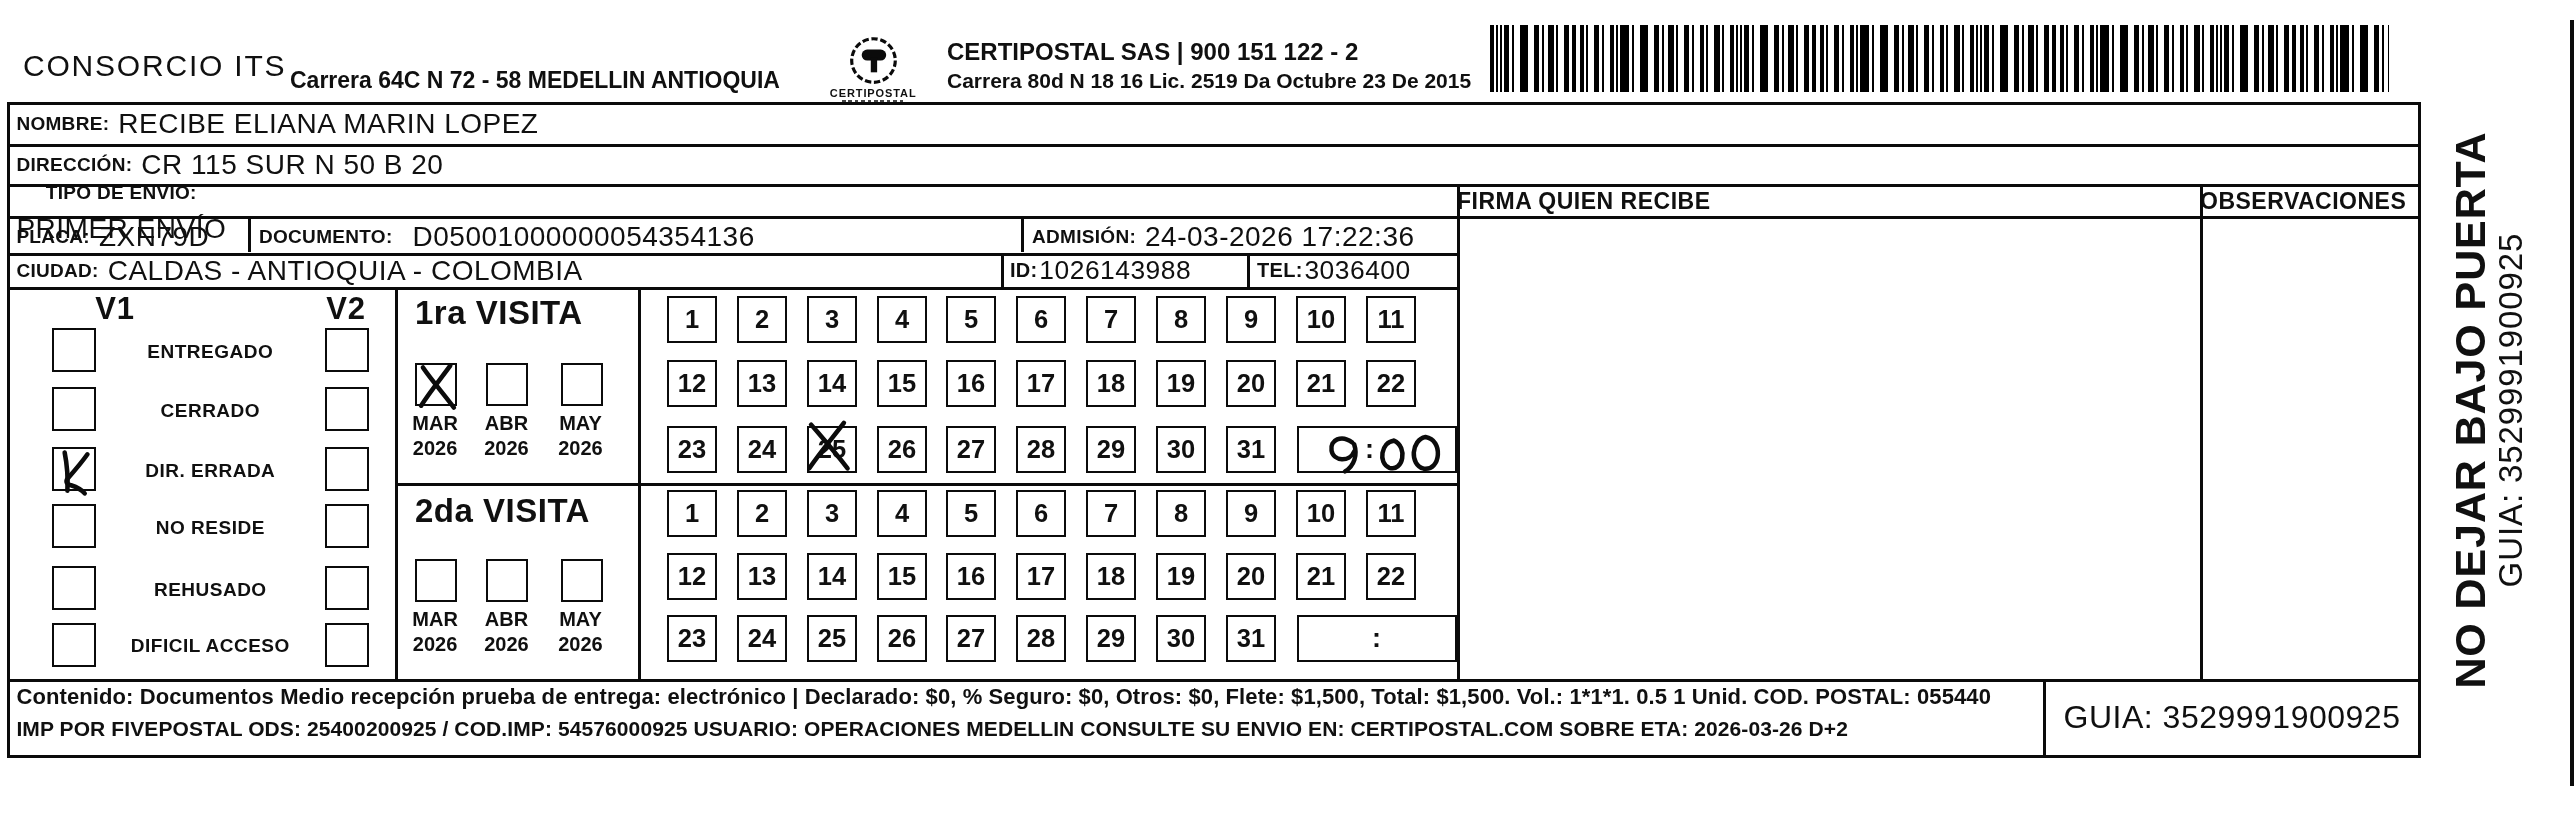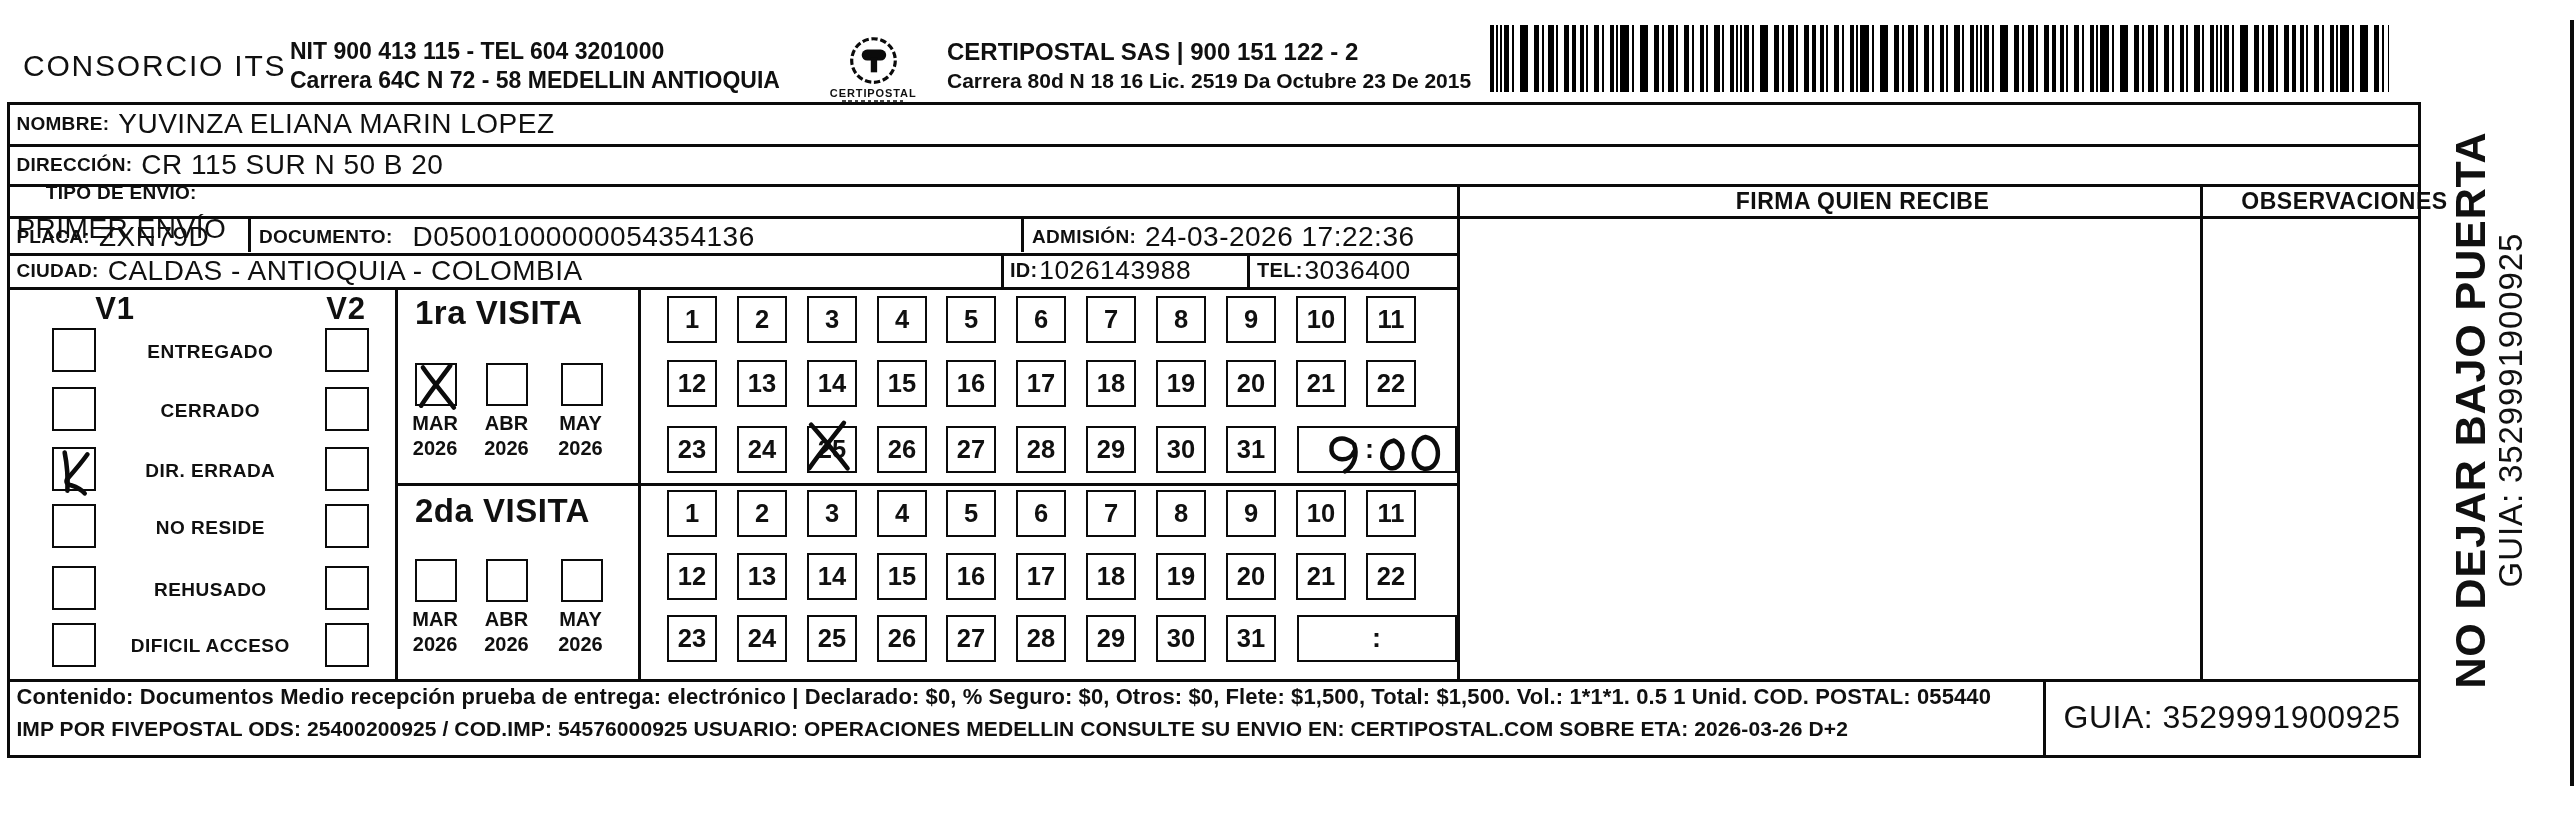--- a/index.html
+++ b/index.html
@@ -3,21 +3,21 @@
 <meta charset="utf-8">
 <style>
   html,body{margin:0;padding:0;background:#fff;}
   body{width:2576px;height:822px;position:relative;overflow:hidden;
        font-family:"Liberation Sans",sans-serif;color:#101010;}
   .abs{position:absolute;}
   .ln{position:absolute;background:#0b0b0b;}
   .lbl{font-weight:700;font-size:19px;letter-spacing:0.3px;align-self:center;white-space:nowrap;}
   .val{font-size:28px;font-weight:500;letter-spacing:0.5px;white-space:nowrap;}
   .fieldrow{position:absolute;display:flex;gap:9px;align-items:center;height:38px;}
-  .colhdr{position:absolute;font-weight:700;font-size:23px;text-align:center;letter-spacing:0.5px;padding-left:34px;}
+  .colhdr{position:absolute;font-weight:700;font-size:23px;letter-spacing:0.5px;}
   .chk{position:absolute;width:44px;height:44px;border:2.7px solid #0b0b0b;box-sizing:border-box;background:#fff;}
   .chk svg{position:absolute;left:-3.6px;top:-3.6px;overflow:visible;}
   .statlbl{position:absolute;width:228px;text-align:center;font-weight:700;font-size:19px;letter-spacing:0.5px;}
   .vhead{position:absolute;font-weight:700;font-size:31px;letter-spacing:0.9px;}
   .vistitle{position:absolute;font-weight:700;font-size:33px;letter-spacing:0.5px;white-space:nowrap;}
   .mbox{position:absolute;width:42px;height:43px;border:2.7px solid #0b0b0b;box-sizing:border-box;}
   .mbox svg{position:absolute;left:-4.6px;top:-4.6px;overflow:visible;}
   .mlab{position:absolute;width:51px;text-align:center;font-weight:700;font-size:20px;}
   .myear{position:absolute;width:51px;text-align:center;font-weight:700;font-size:20px;}
   .day{position:absolute;width:50px;height:47px;border:2.7px solid #0b0b0b;box-sizing:border-box;
@@ -35,42 +35,41 @@
   .rot{position:absolute;left:2337px;top:87px;width:301px;height:647px;display:flex;align-items:center;justify-content:center;}
   .rot-inner{transform:rotate(-90deg);width:638px;text-align:center;line-height:1.08;}
   .rot-warn{font-weight:800;font-size:43px;letter-spacing:0.9px;white-space:nowrap;}
   .rot-guia{font-weight:500;font-size:33px;letter-spacing:0.9px;white-space:nowrap;}
 </style>
 </head>
 <body>
 
 <div class="abs" style="left:0;top:0;width:2576px;height:102px;">
   <div class="abs" style="left:23px;top:49px;font-size:30px;font-weight:500;letter-spacing:1.8px;">CONSORCIO ITS</div>
-  <div class="abs" style="left:290px;top:38px;font-size:23px;font-weight:700;">NIT 900 413 115 - TEL 604 3201000</div>
   <div class="abs" style="left:290px;top:67px;font-size:23px;font-weight:700;">Carrera 64C N 72 - 58 MEDELLIN ANTIOQUIA</div>
 
   <div class="abs" style="left:835px;top:36px;width:77px;height:69px;">
     <svg width="77" height="69" viewBox="0 0 84 76">
       <circle cx="42" cy="27" r="24" fill="none" stroke="#0b0b0b" stroke-width="3.5" stroke-dasharray="7 3"></circle>
       <rect x="29" y="15" width="27" height="12" rx="6" fill="#0b0b0b"></rect>
       <rect x="39" y="24" width="7" height="16" fill="#0b0b0b"></rect>
     </svg>
     <div style="position:absolute;left:-7.3px;top:51px;width:91px;text-align:center;font-size:11px;font-weight:800;letter-spacing:0.9px;">CERTIPOSTAL</div>
     <div style="position:absolute;left:7.3px;top:64px;width:62px;height:3.6px;background:repeating-linear-gradient(90deg,#444 0 3.6px,transparent 3.6px 6.4px);"></div>
   </div>
 
   <div class="abs" style="left:947px;top:38px;font-size:24px;font-weight:700;">CERTIPOSTAL SAS | 900 151 122 - 2</div>
   <div class="abs" style="left:947px;top:69px;font-size:21px;font-weight:700;">Carrera 80d N 18 16  Lic. 2519 Da Octubre 23 De 2015</div>
 
   <div class="barcode"></div>
 </div>
 
 <div class="fieldrow" style="left:16.4px;top:105px;">
   <span class="lbl">NOMBRE:</span>
-  <span class="val">YUVINZA ELIANA MARIN LOPEZ</span>
+  <span class="val">RECIBE ELIANA MARIN LOPEZ</span>
 </div>
 <div class="fieldrow" style="left:16.4px;top:146px;">
   <span class="lbl">DIRECCIÓN:</span>
   <span class="val">CR 115 SUR N 50 B 20</span>
 </div>
 <div class="fieldrow" style="left:16.4px;top:182px;flex-direction:column;">
   <span class="lbl">TIPO DE ENVIO:</span>
   <span class="val">PRIMER ENVÍO</span>
 </div>
 

